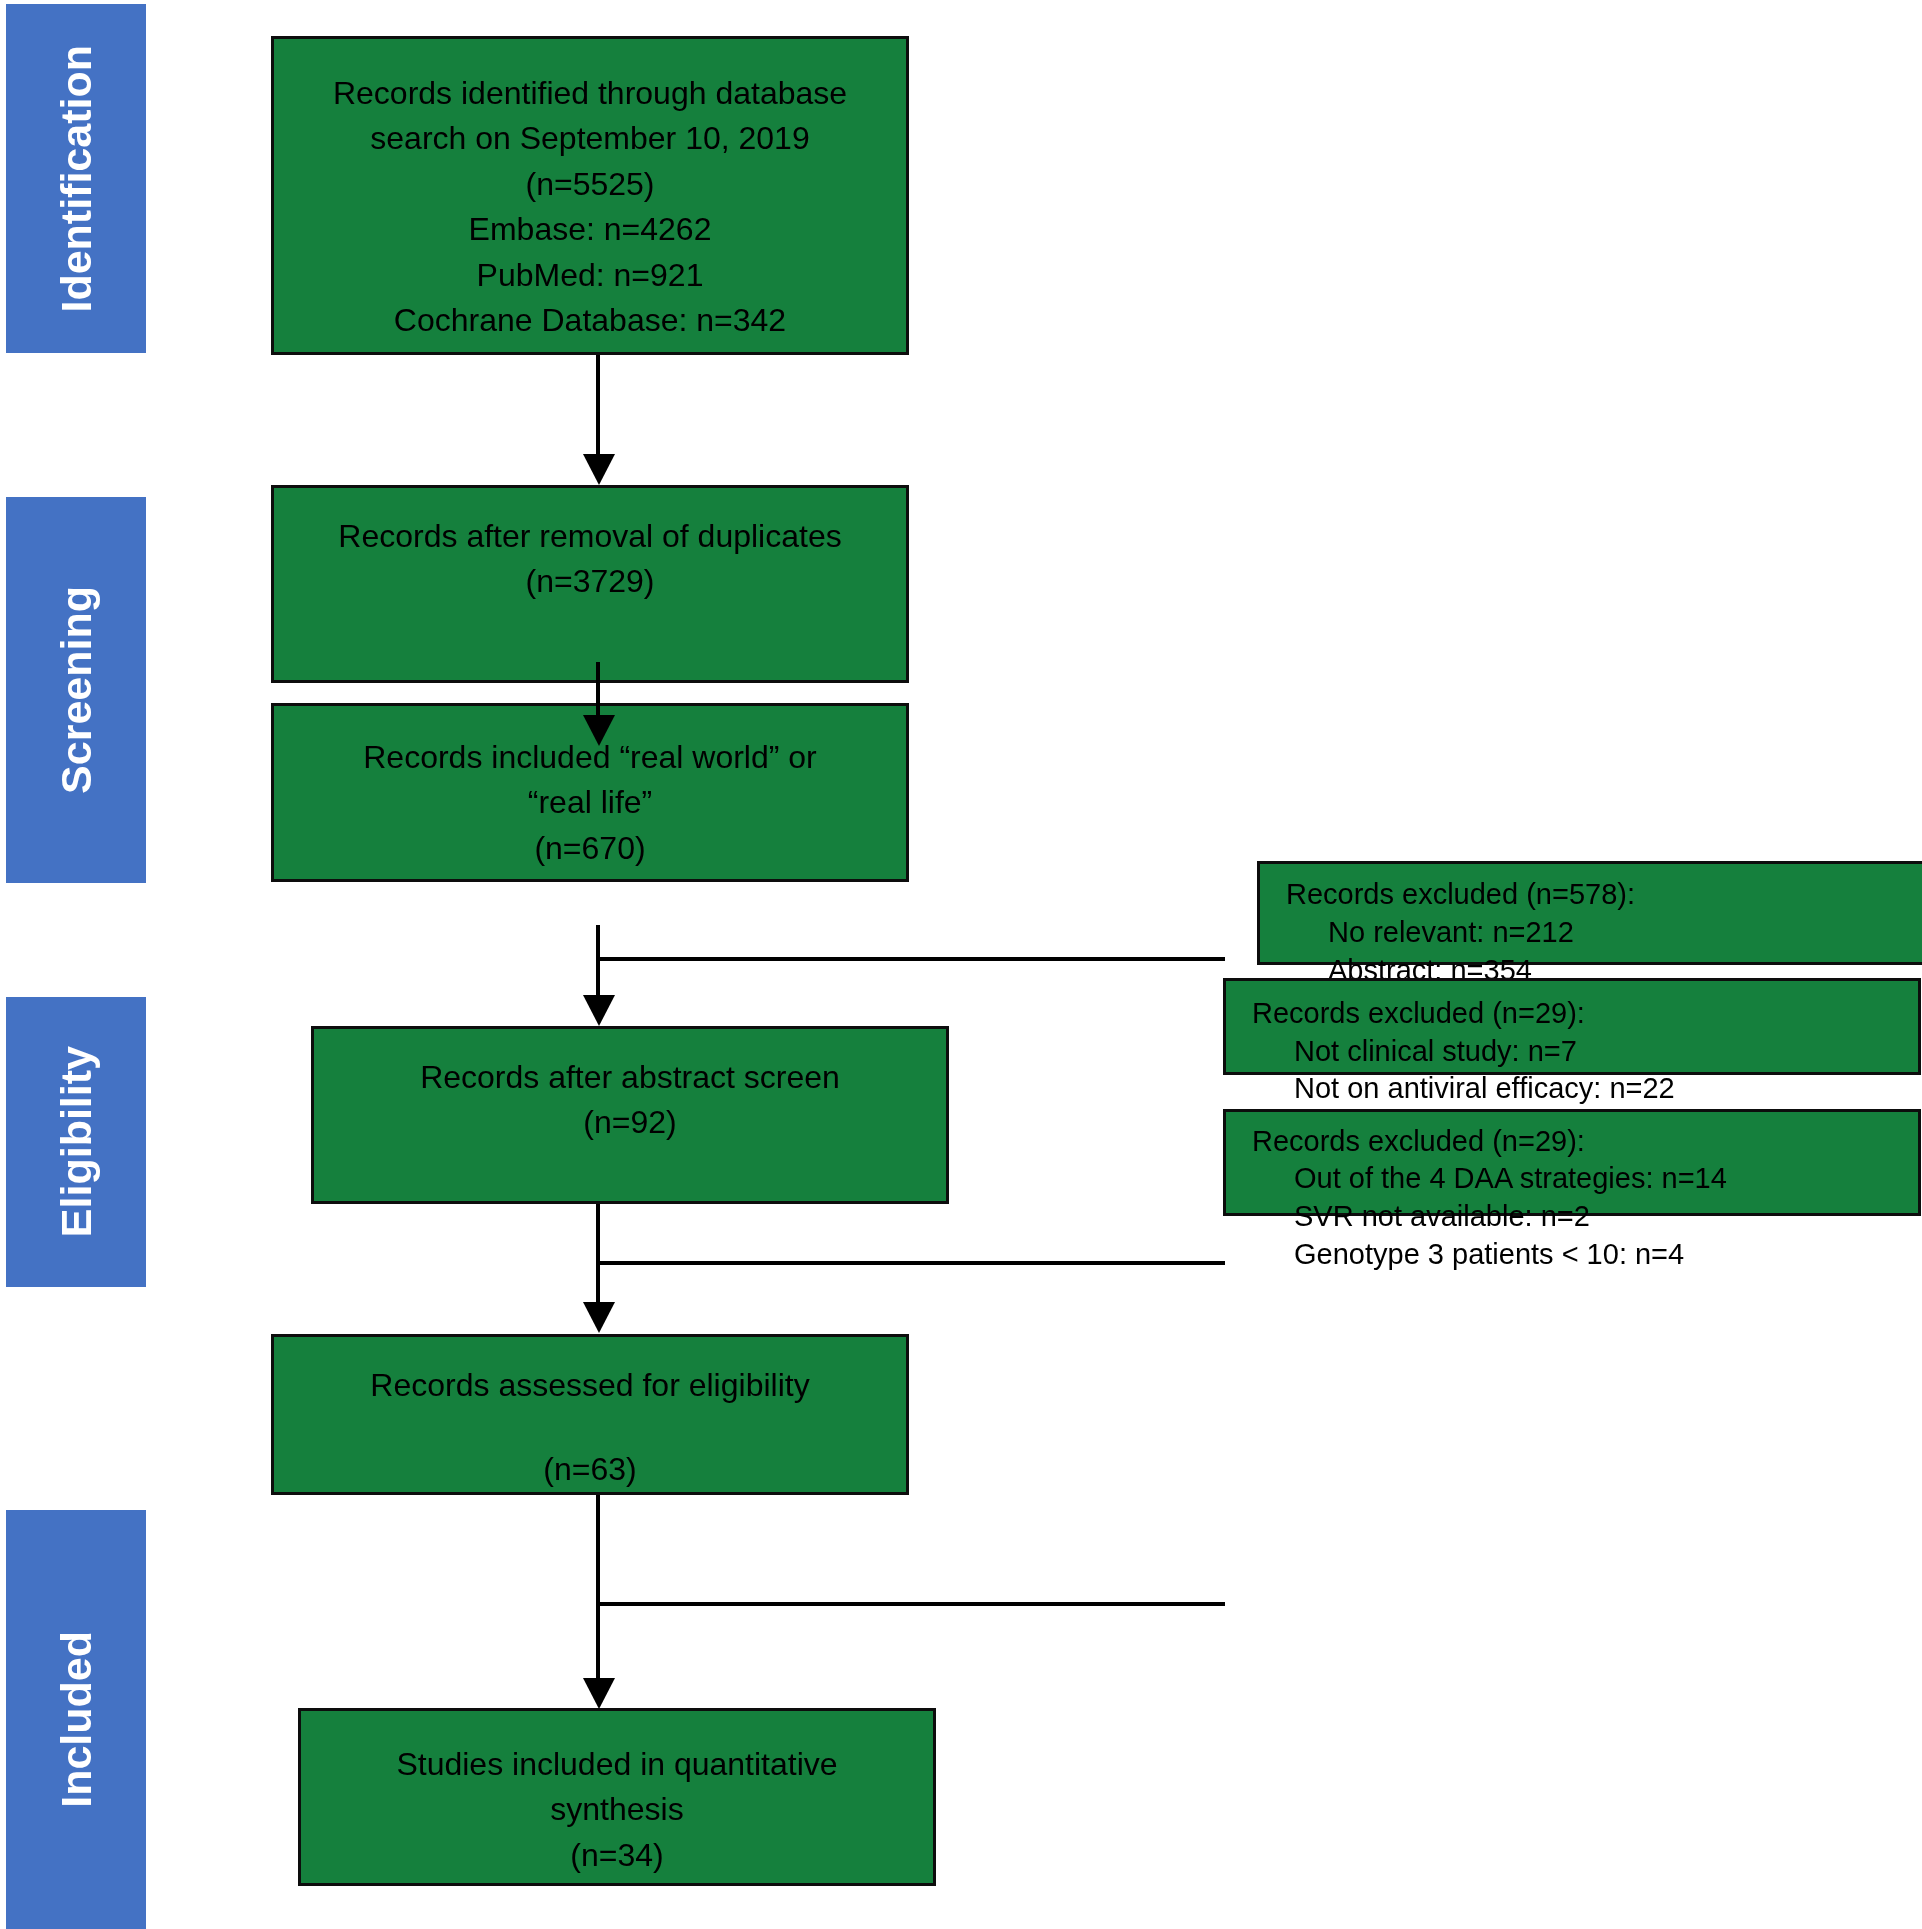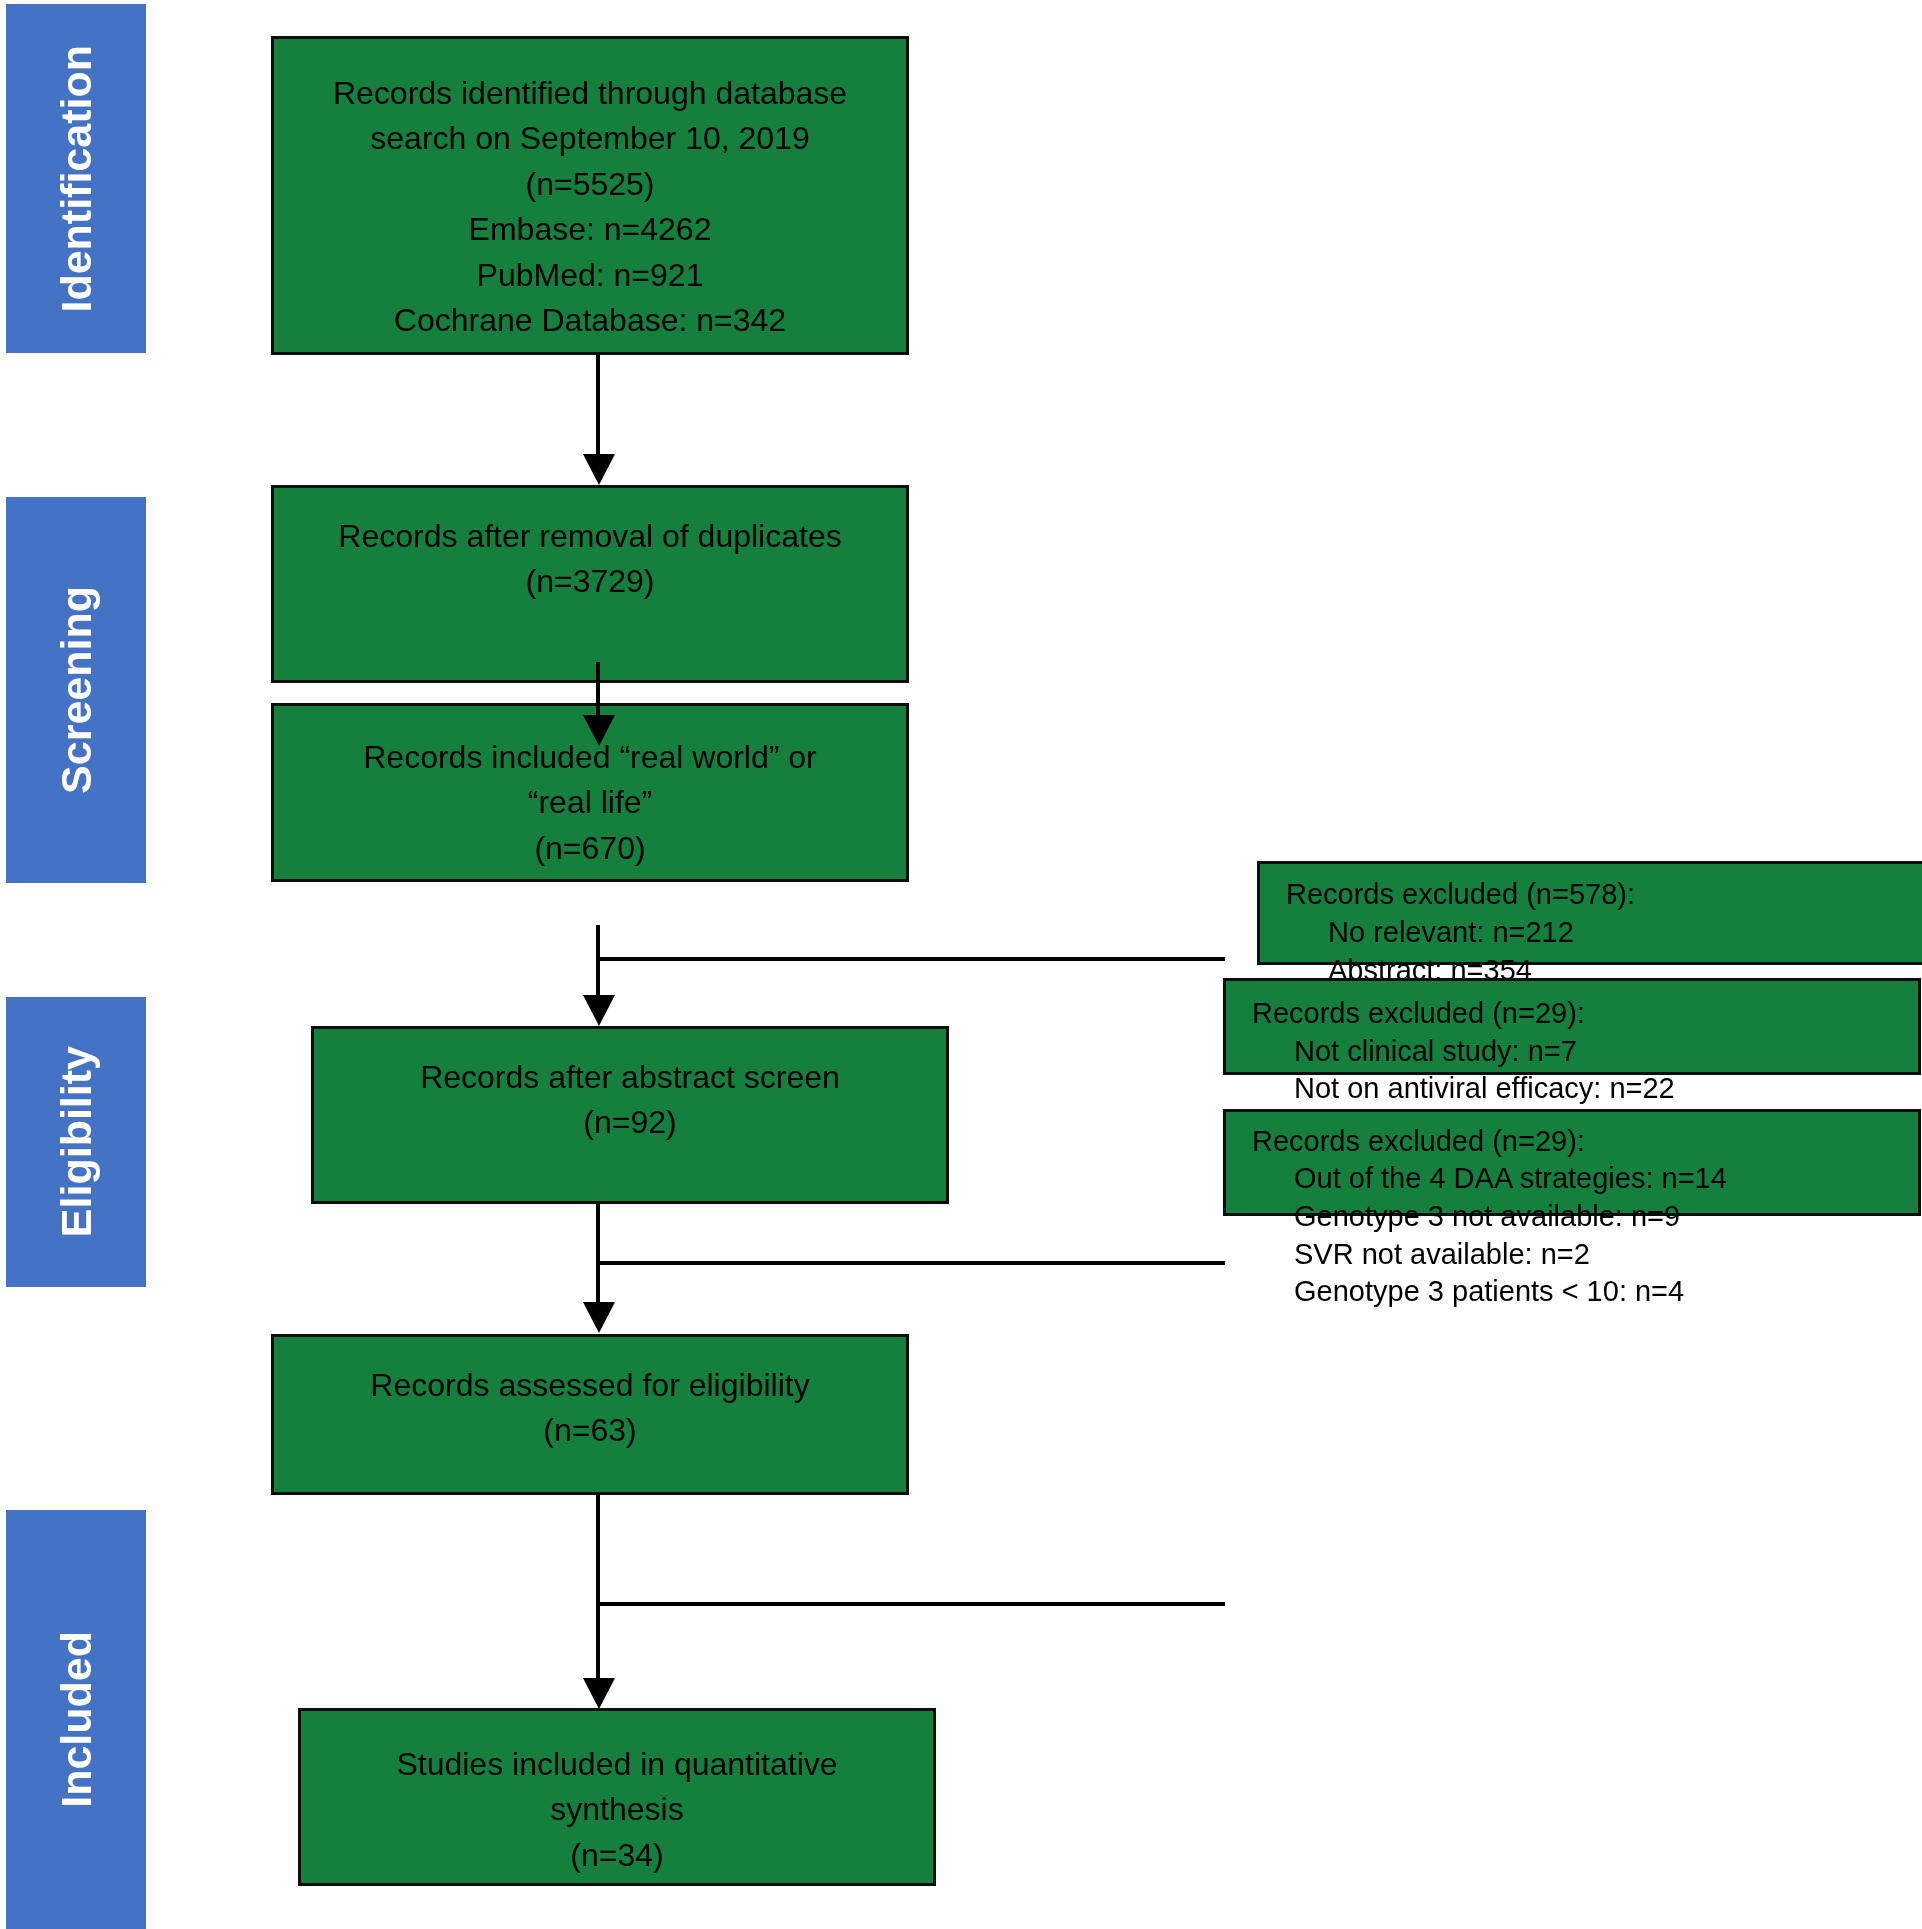--- a/index.html
+++ b/index.html
@@ -28,21 +28,21 @@
   .flow-box.centered{align-items:center;text-align:center;}
   .flow-box .line{font-size:32px;color:#000;line-height:1.42;white-space:pre;}
   .flow-box.left-align{align-items:flex-start;text-align:left;}
   .flow-box.left-align .line{padding-left:26px;}
   .flow-box .line.indent{padding-left:68px;}
 
   #box-identified{left:271px;top:36px;width:638px;height:319px;padding-top:32px;}
   #box-duplicates{left:271px;top:485px;width:638px;height:198px;padding-top:26px;align-items:center;}
   #box-realworld{left:271px;top:703px;width:638px;height:179px;padding-top:29px;}
   #box-abstract{left:271px;top:1026px;width:638px;height:178px;padding-top:26px;margin-left:40px;}
-  #box-eligibility{left:271px;top:1334px;width:638px;height:161px;padding-top:26px;}
+  #box-eligibility{left:271px;top:1334px;width:638px;height:161px;padding-top:26px;justify-content:space-between;}
   #box-synthesis{left:271px;top:1708px;width:638px;height:178px;padding-top:31px;margin-left:27px;}
 
   #box-excl-1{left:1223px;top:861px;width:728px;height:104px;padding-top:12.3px;margin-left:34px;}
   #box-excl-2{left:1223px;top:978px;width:698px;height:97px;padding-top:14px;}
   #box-excl-3{left:1223px;top:1109px;width:698px;height:107px;padding-top:10.7px;}
   #box-excl-1 .line,#box-excl-2 .line,#box-excl-3 .line{font-size:29px;line-height:1.30;}
 
   
   .vline{position:absolute;background:#000;width:3.8px;}
   .hline{position:absolute;background:#000;height:3.8px;}
@@ -114,21 +114,20 @@
 
   <div class="flow-box left-align" id="box-excl-2">
     <div class="line">Records excluded (n=29):</div>
     <div class="line indent">Not clinical study: n=7</div>
     <div class="line indent">Not on antiviral efficacy: n=22</div>
   </div>
 
   <div class="flow-box left-align" id="box-excl-3">
     <div class="line">Records excluded (n=29):</div>
     <div class="line indent">Out of the 4 DAA strategies: n=14</div>
-    <div class="line indent">Genotype 3 not available: n=9</div>
     <div class="line indent">SVR not available: n=2</div>
     <div class="line indent">Genotype 3 patients &lt; 10: n=4</div>
   </div>
 
   <div class="vline" style="left:596px;top:355px;height:101px;"></div>
   <div class="arrowhead" style="left:583px;top:454px;"></div>
 
   <div class="vline" style="left:596px;top:662px;height:55px;"></div>
   <div class="arrowhead" style="left:583px;top:715px;"></div>
 

